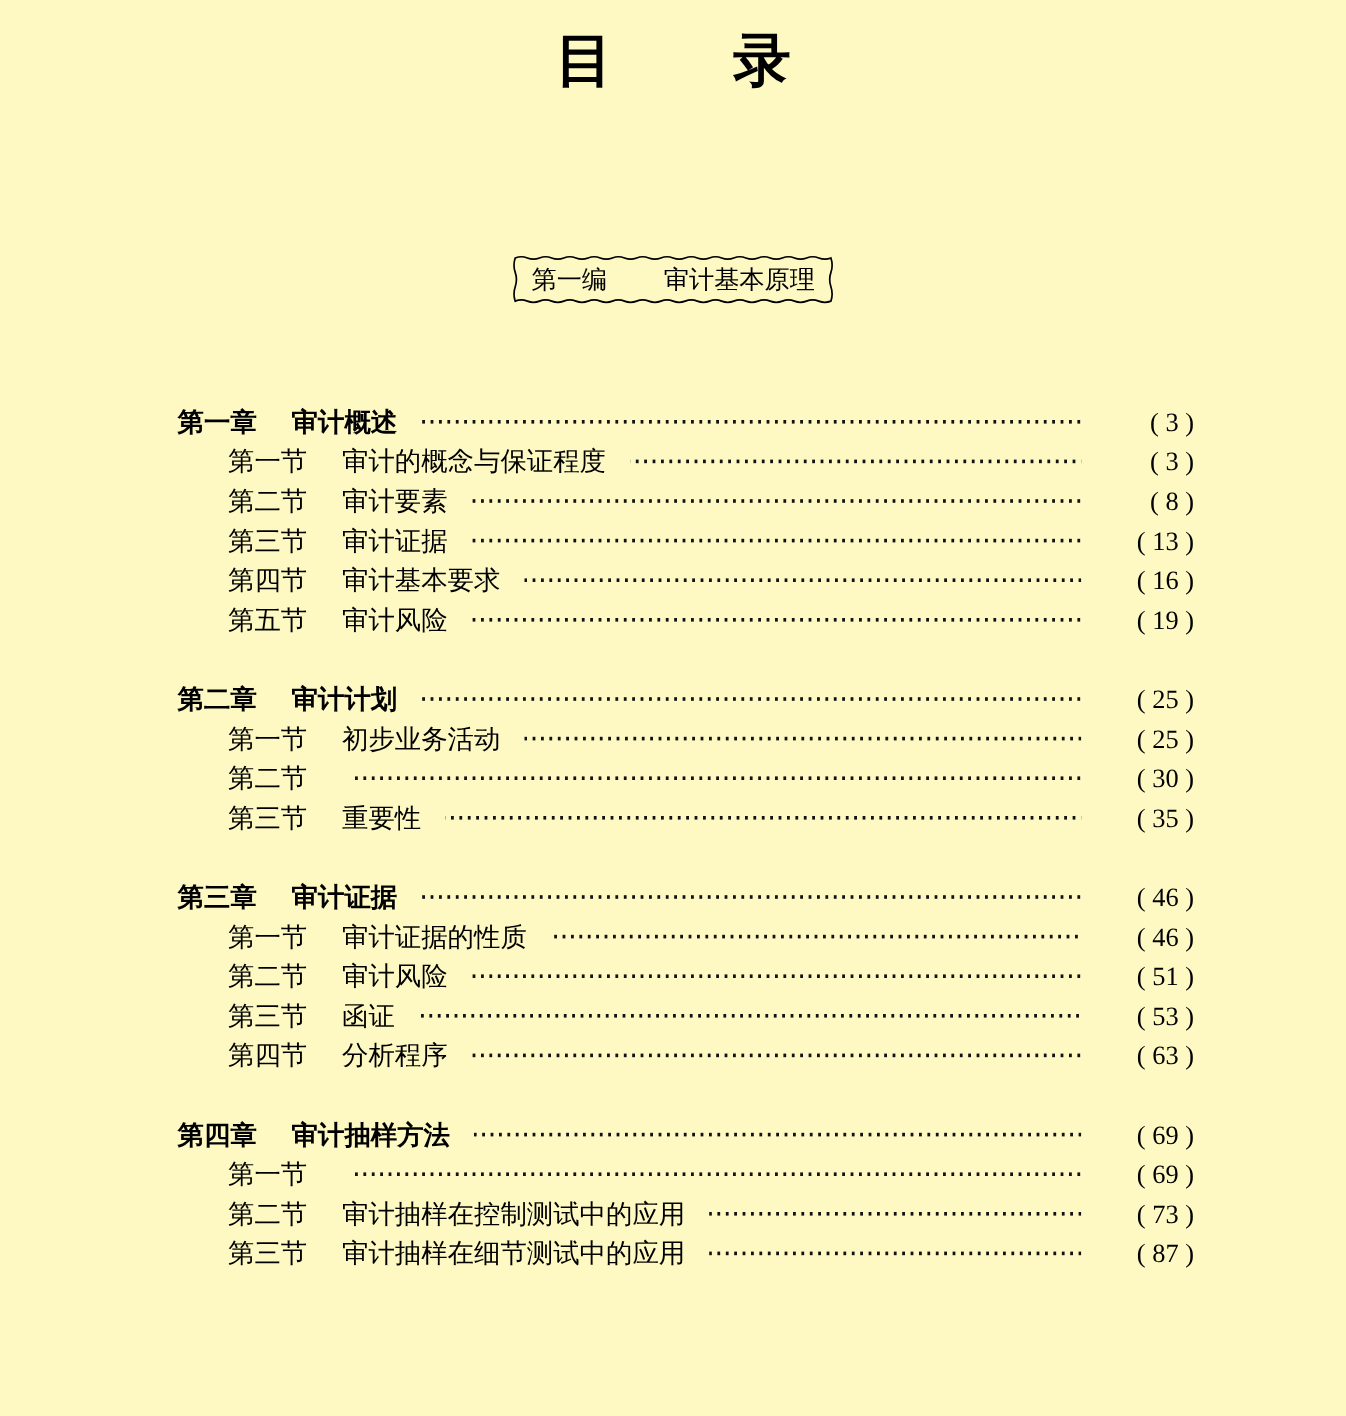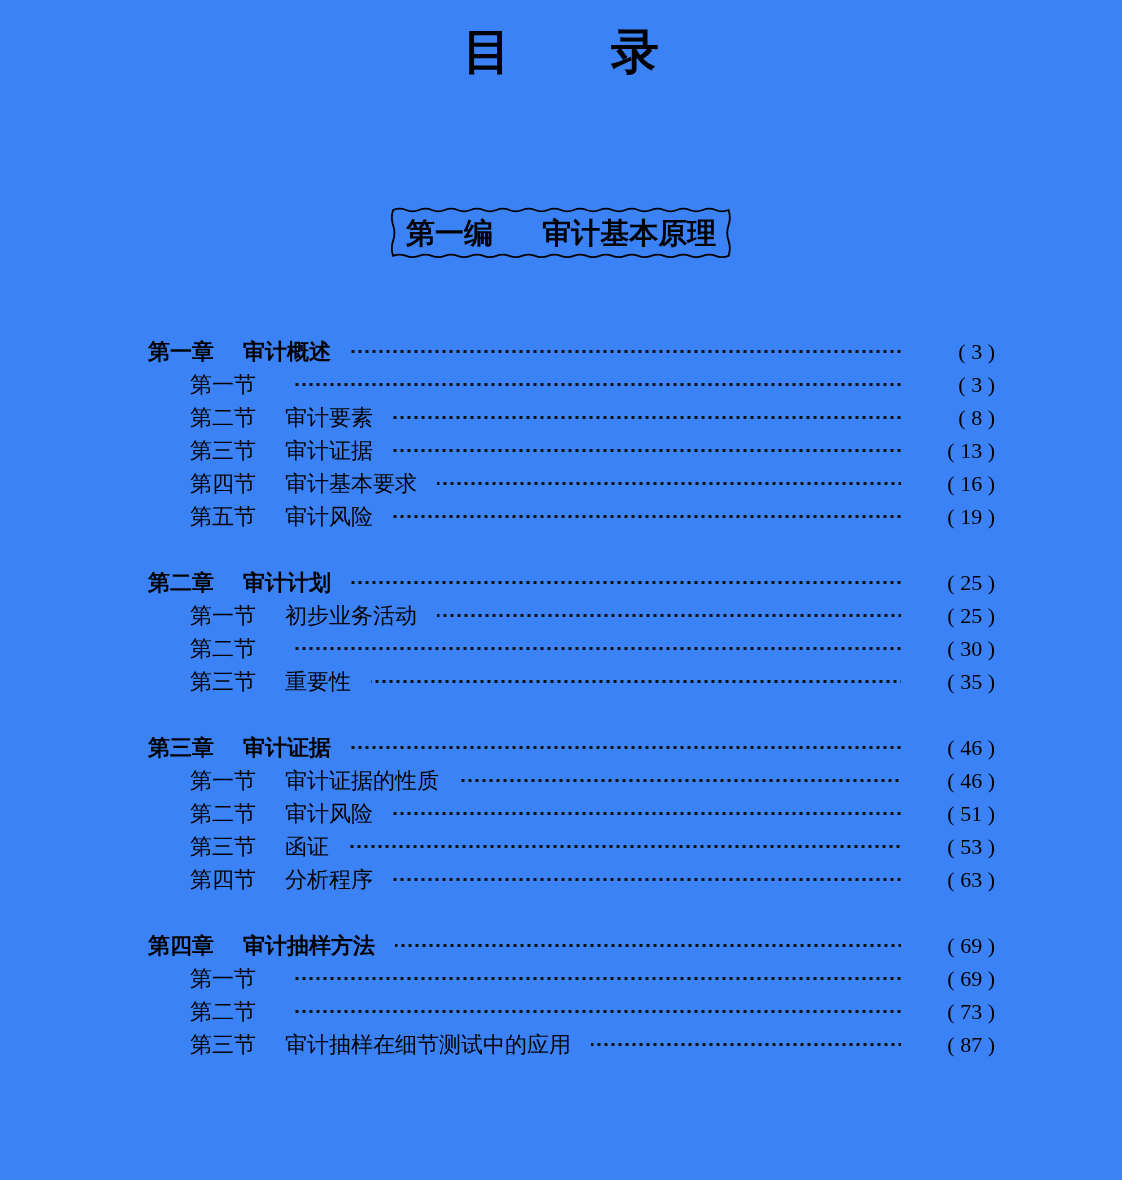--- a/index.html
+++ b/index.html
@@ -1,37 +1,37 @@
 <!DOCTYPE html>
 <html><head>
 <meta charset="utf-8">
 <style>
   html,body{margin:0;padding:0;background:#fff;}
-  .page{position:relative;width:1122px;height:1180px;background:#3b82f6;color:#000;overflow:hidden;}
+  .page{position:relative;width:1122px;height:1180px;background:#fef9c3;color:#000;overflow:hidden;}
 
   .title{
     margin:24px 0 0 0;
     text-align:center;
     font-family:"Liberation Sans",sans-serif;
     font-weight:700;
     font-size:48px;
     line-height:56px;
     letter-spacing:26px;
     padding-left:26px; 
     color:#000;
   }
 
   .part-wrap{margin-top:127px;text-align:center;}
   .part-box{
     position:relative;
     display:inline-block;
     padding:11px 16px;
     font-family:"Liberation Serif",serif;
-    font-weight:700;
-    font-size:29px;
+    font-weight:400;
+    font-size:21px;
     line-height:30px;
     white-space:nowrap;
     text-align:center;
   }
   .part-box svg{position:absolute;left:0;top:0;width:100%;height:100%;overflow:visible;}
   .part-box .txt{position:relative;}
   .part-title{margin-left:42px;}
 
   .toc{margin:76px 127px 0 148px;}
   .group{margin-bottom:33px;}
@@ -86,20 +86,21 @@
 
     <section class="group">
       <div class="row chapter">
         <span class="lab">第一章</span>
         <span class="ttl">审计概述</span>
         <span class="dots"></span>
         <span class="pg">( 3 )</span>
       </div>
       <div class="row section">
         <span class="lab">第一节</span>
+        <span class="ttl">审计的概念与保证程度</span>
         <span class="dots"></span>
         <span class="pg">( 3 )</span>
       </div>
       <div class="row section">
         <span class="lab">第二节</span>
         <span class="ttl">审计要素</span>
         <span class="dots"></span>
         <span class="pg">( 8 )</span>
       </div>
       <div class="row section">
@@ -188,20 +189,21 @@
         <span class="dots"></span>
         <span class="pg">( 69 )</span>
       </div>
       <div class="row section">
         <span class="lab">第一节</span>
         <span class="dots"></span>
         <span class="pg">( 69 )</span>
       </div>
       <div class="row section">
         <span class="lab">第二节</span>
+        <span class="ttl">审计抽样在控制测试中的应用</span>
         <span class="dots"></span>
         <span class="pg">( 73 )</span>
       </div>
       <div class="row section">
         <span class="lab">第三节</span>
         <span class="ttl">审计抽样在细节测试中的应用</span>
         <span class="dots"></span>
         <span class="pg">( 87 )</span>
       </div>
     </section>

